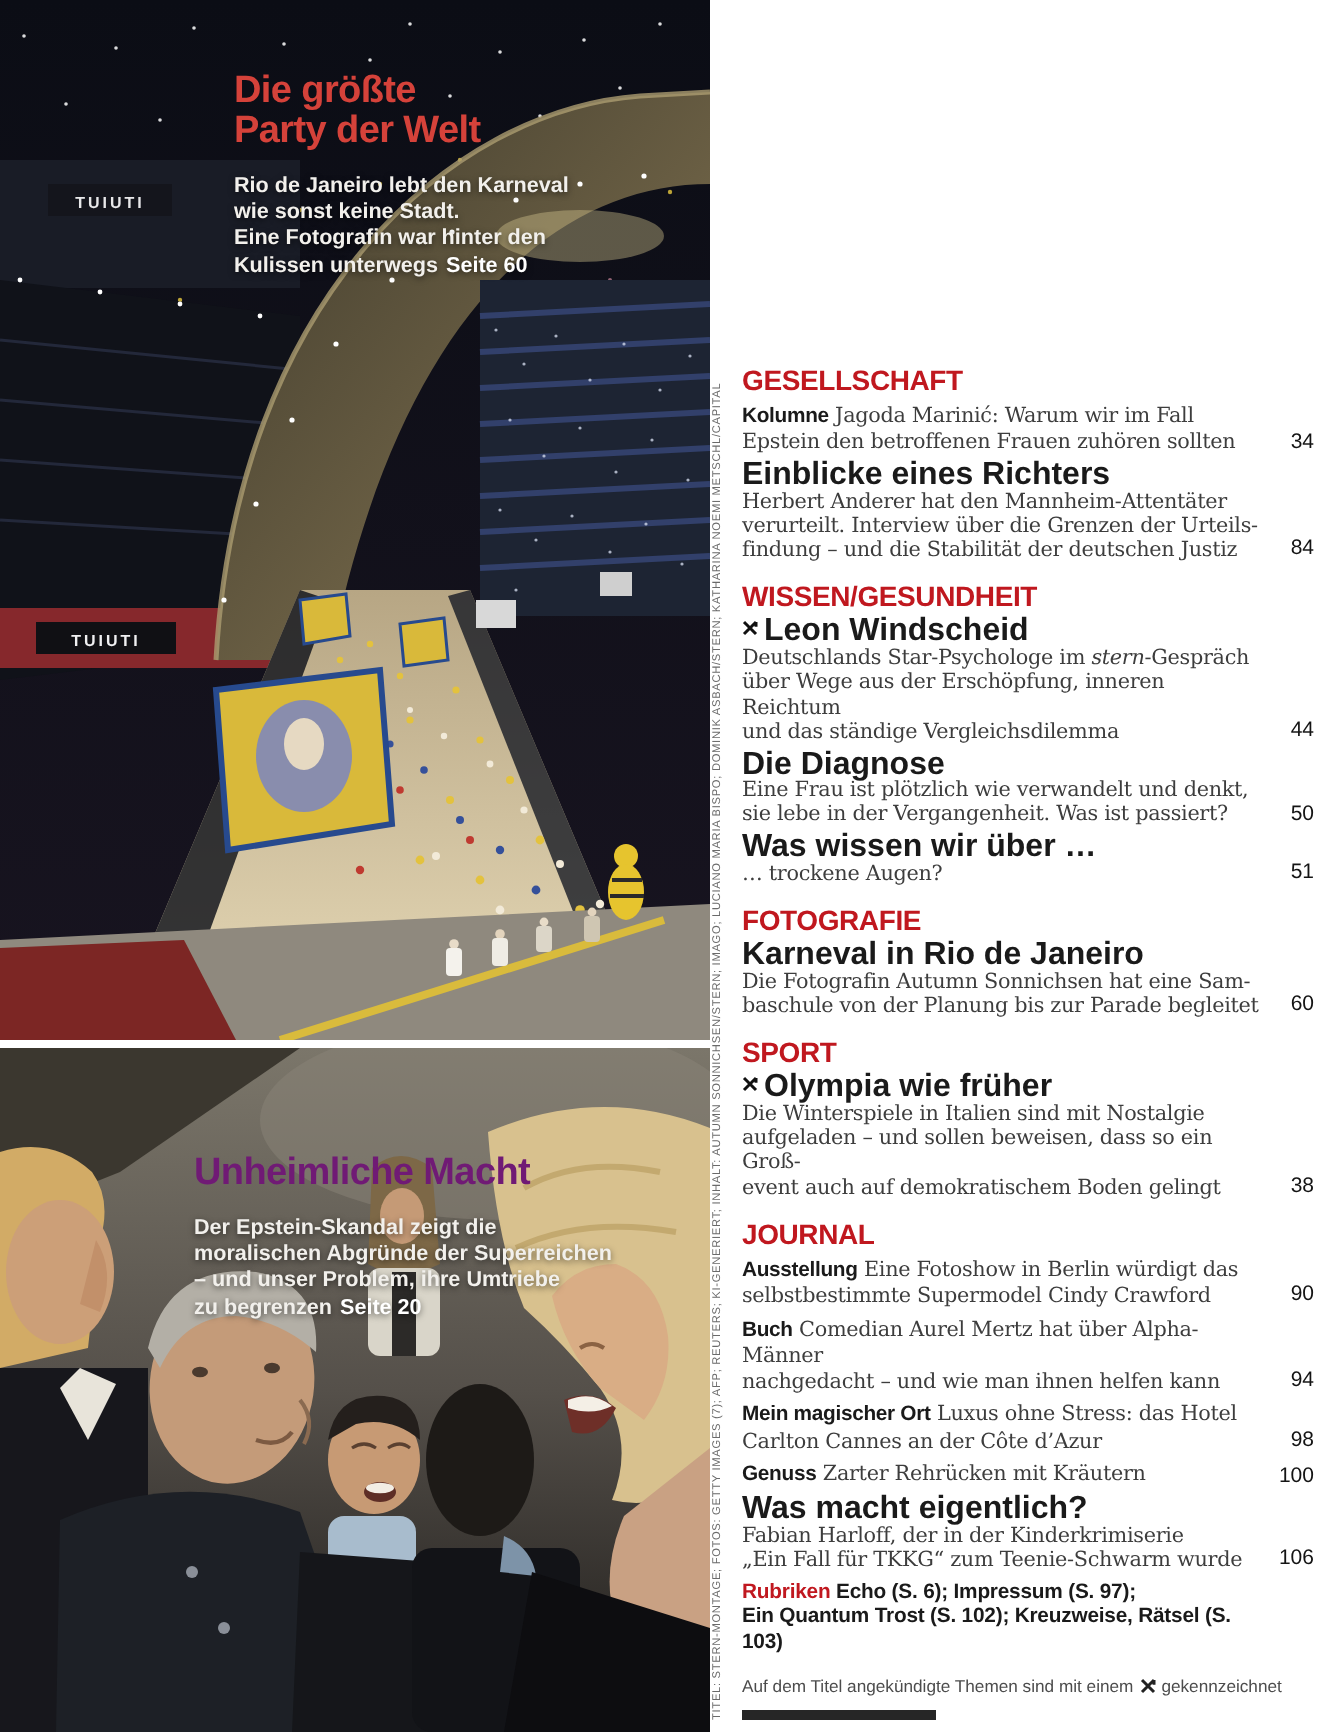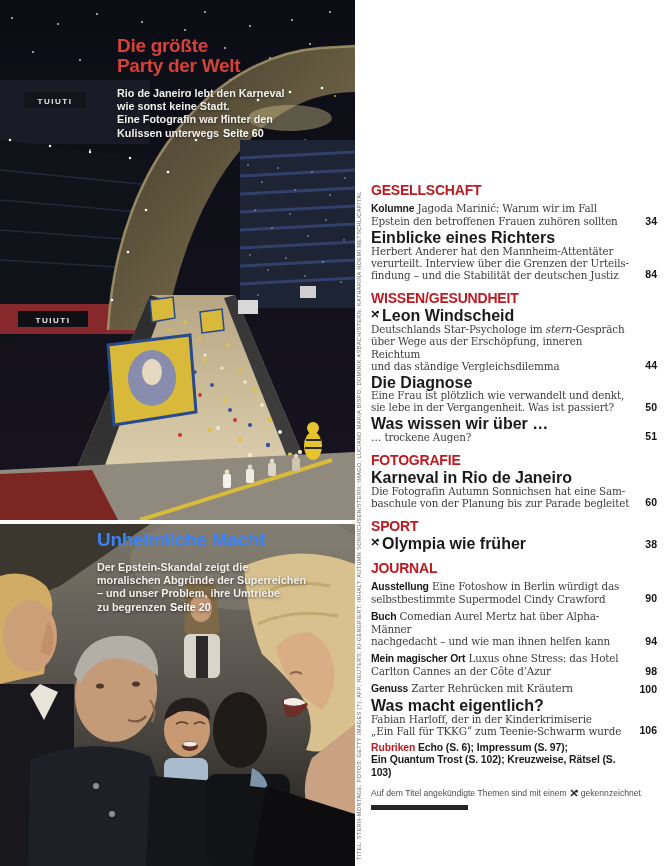--- a/index.html
+++ b/index.html
@@ -11,21 +11,21 @@
   .photo-top{top:0;width:355px;height:520px;}
   .photo-bottom{top:524px;width:355px;height:342px;}
   .photo svg{display:block;}
 
   .ov{position:absolute;right:8px;text-align:left;}
   .ov-top{top:36px;width:230px;}
   .ov-bottom{top:6px;width:250px;}
   .ov-title{font-weight:800;font-size:19px;line-height:20px;letter-spacing:-0.3px;
             white-space:pre-line;font-family:"Liberation Sans",sans-serif;}
   .ov-title.red{color:#d5423a;}
-  .ov-title.white{color:#3b82f6;}
+  .ov-title.white{color:#701a75;margin-top:47px;}
   .ov-text{margin-top:11px;font-weight:700;font-size:10.8px;line-height:13.2px;color:#f2f0ec;
            white-space:pre-line;text-shadow:0 1px 3px rgba(0,0,0,.55);}
   .ov-text .ref{font-weight:800;color:#fff;margin-left:4px;}
 
   
   .credits{position:absolute;left:356px;top:860px;transform-origin:0 0;transform:rotate(-90deg);
            white-space:nowrap;font-size:5.6px;letter-spacing:.35px;color:#6a6a6a;}
 
   
   .contents{position:absolute;left:371px;top:183px;width:286px;}
@@ -36,21 +36,21 @@
   .entry{position:relative;padding-right:24px;margin-bottom:4.5px;}
   .elabel{font-weight:700;font-size:16px;line-height:12.5px;color:#1a1a1a;
           display:flex;gap:3px;}
   .elabel-in{font-weight:700;font-family:"Liberation Sans",sans-serif;color:#1a1a1a;}
   .etext{font-family:"DejaVu Serif",serif;font-size:10.4px;line-height:12.3px;color:#3d3d3d;
          white-space:pre-line;letter-spacing:-0.15px;}
   .etext i{font-style:italic;}
   .rub .etext{font-family:"Liberation Sans",sans-serif;font-weight:700;color:#1a1a1a;
               font-size:10.4px;line-height:12.6px;letter-spacing:-0.1px;}
   .rub .elabel-in{color:#c0181f;}
-  .pg{position:absolute;right:0;bottom:1px;font-weight:700;font-size:10.5px;color:#141414;}
+  .pg{position:absolute;right:0;bottom:1px;font-weight:400;font-size:10.5px;color:#141414;}
   .mark{flex:0 0 auto;}
 
   .note{margin-top:9px;font-size:8.6px;color:#4c4c4c;display:flex;align-items:center;}
   .note svg{margin:0 3px;}
   .blackbar{width:97px;height:5px;background:#262626;margin-top:7px;}
 </style>
 </head>
 <body>
 
 <div class="page">
@@ -421,20 +421,23 @@
 
     <div class="sec">
       <h2>SPORT</h2>
       <div class="entry">
         <div class="elabel">
             <svg class="mark" width="8" height="8" viewBox="0 0 8 8">
               <path d="M1,1 L7,7 M7,1 L1,7 M7,1 L7,3.4" stroke="#111" stroke-width="1.5" fill="none"></path>
             </svg>
             <span>Olympia wie früher</span>
           </div>
+        <div class="etext"><span>Die Winterspiele in Italien sind mit Nostalgie
+aufgeladen – und sollen beweisen, dass so ein Groß-
+event auch auf demokratischem Boden gelingt</span></div>
         <span class="pg">38</span>
       </div>
     </div>
 
     <div class="sec">
       <h2>JOURNAL</h2>
       <div class="entry">
           <div class="etext"><b class="elabel-in">Ausstellung</b><span> Eine Fotoshow in Berlin würdigt das
 selbstbestimmte Supermodel Cindy Crawford</span></div>
           <span class="pg">90</span>

